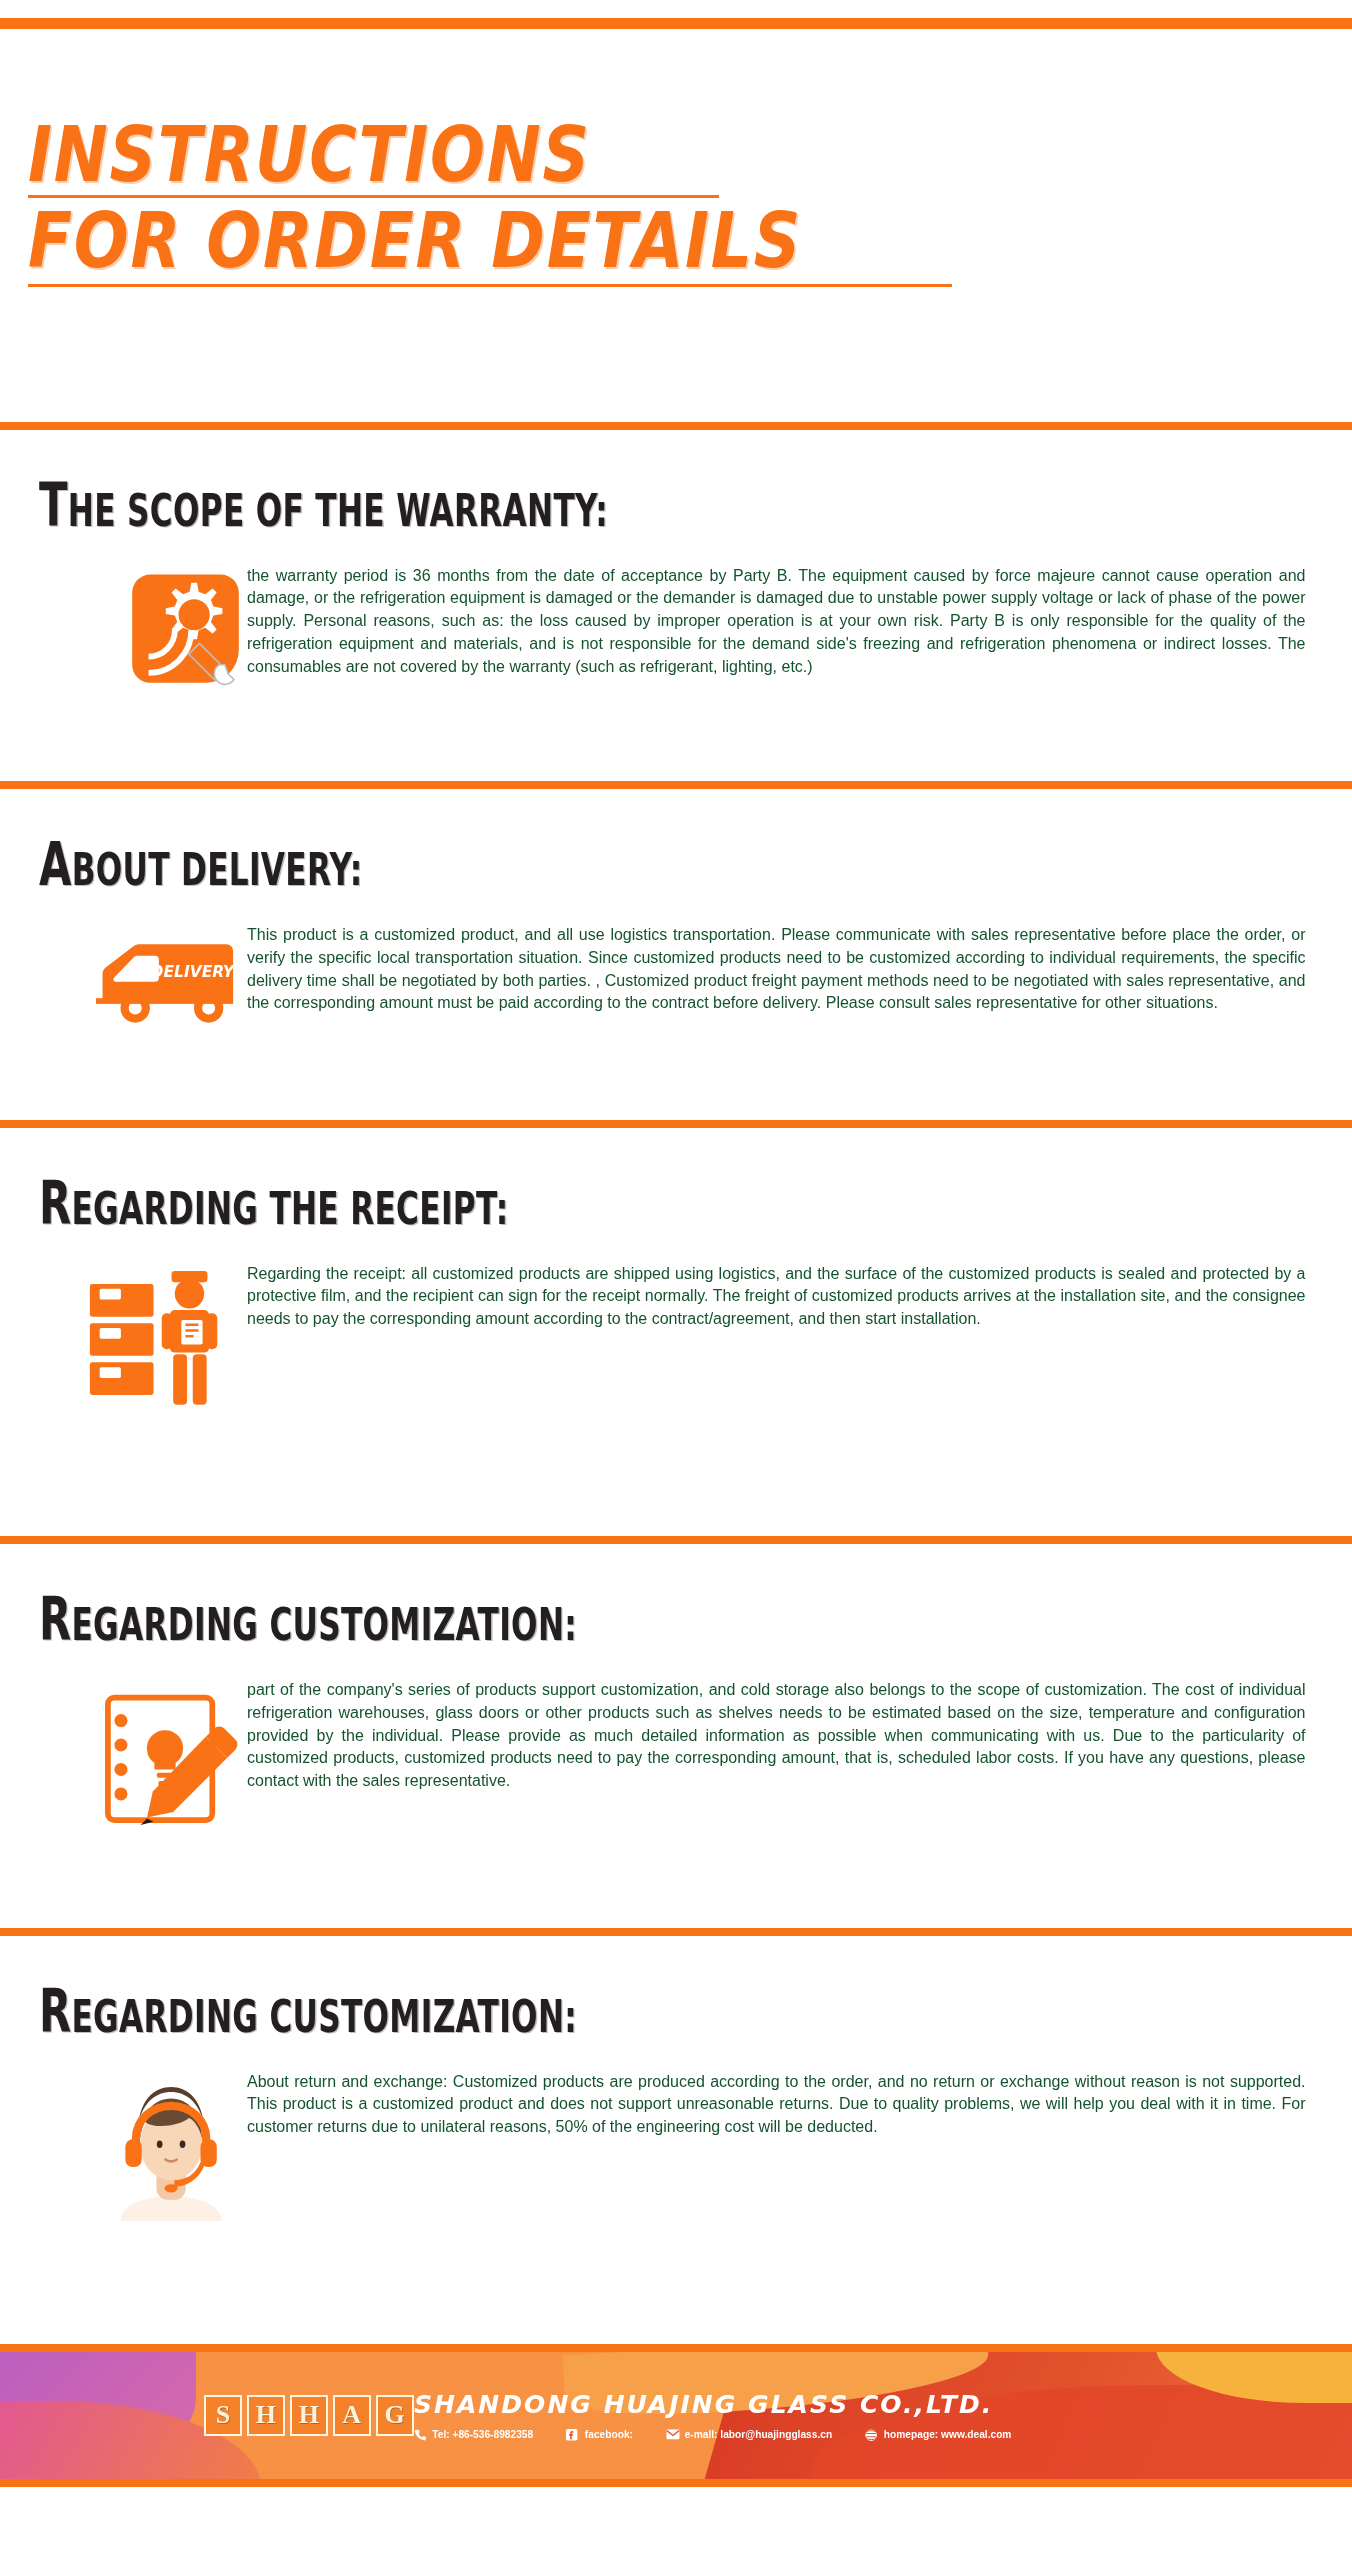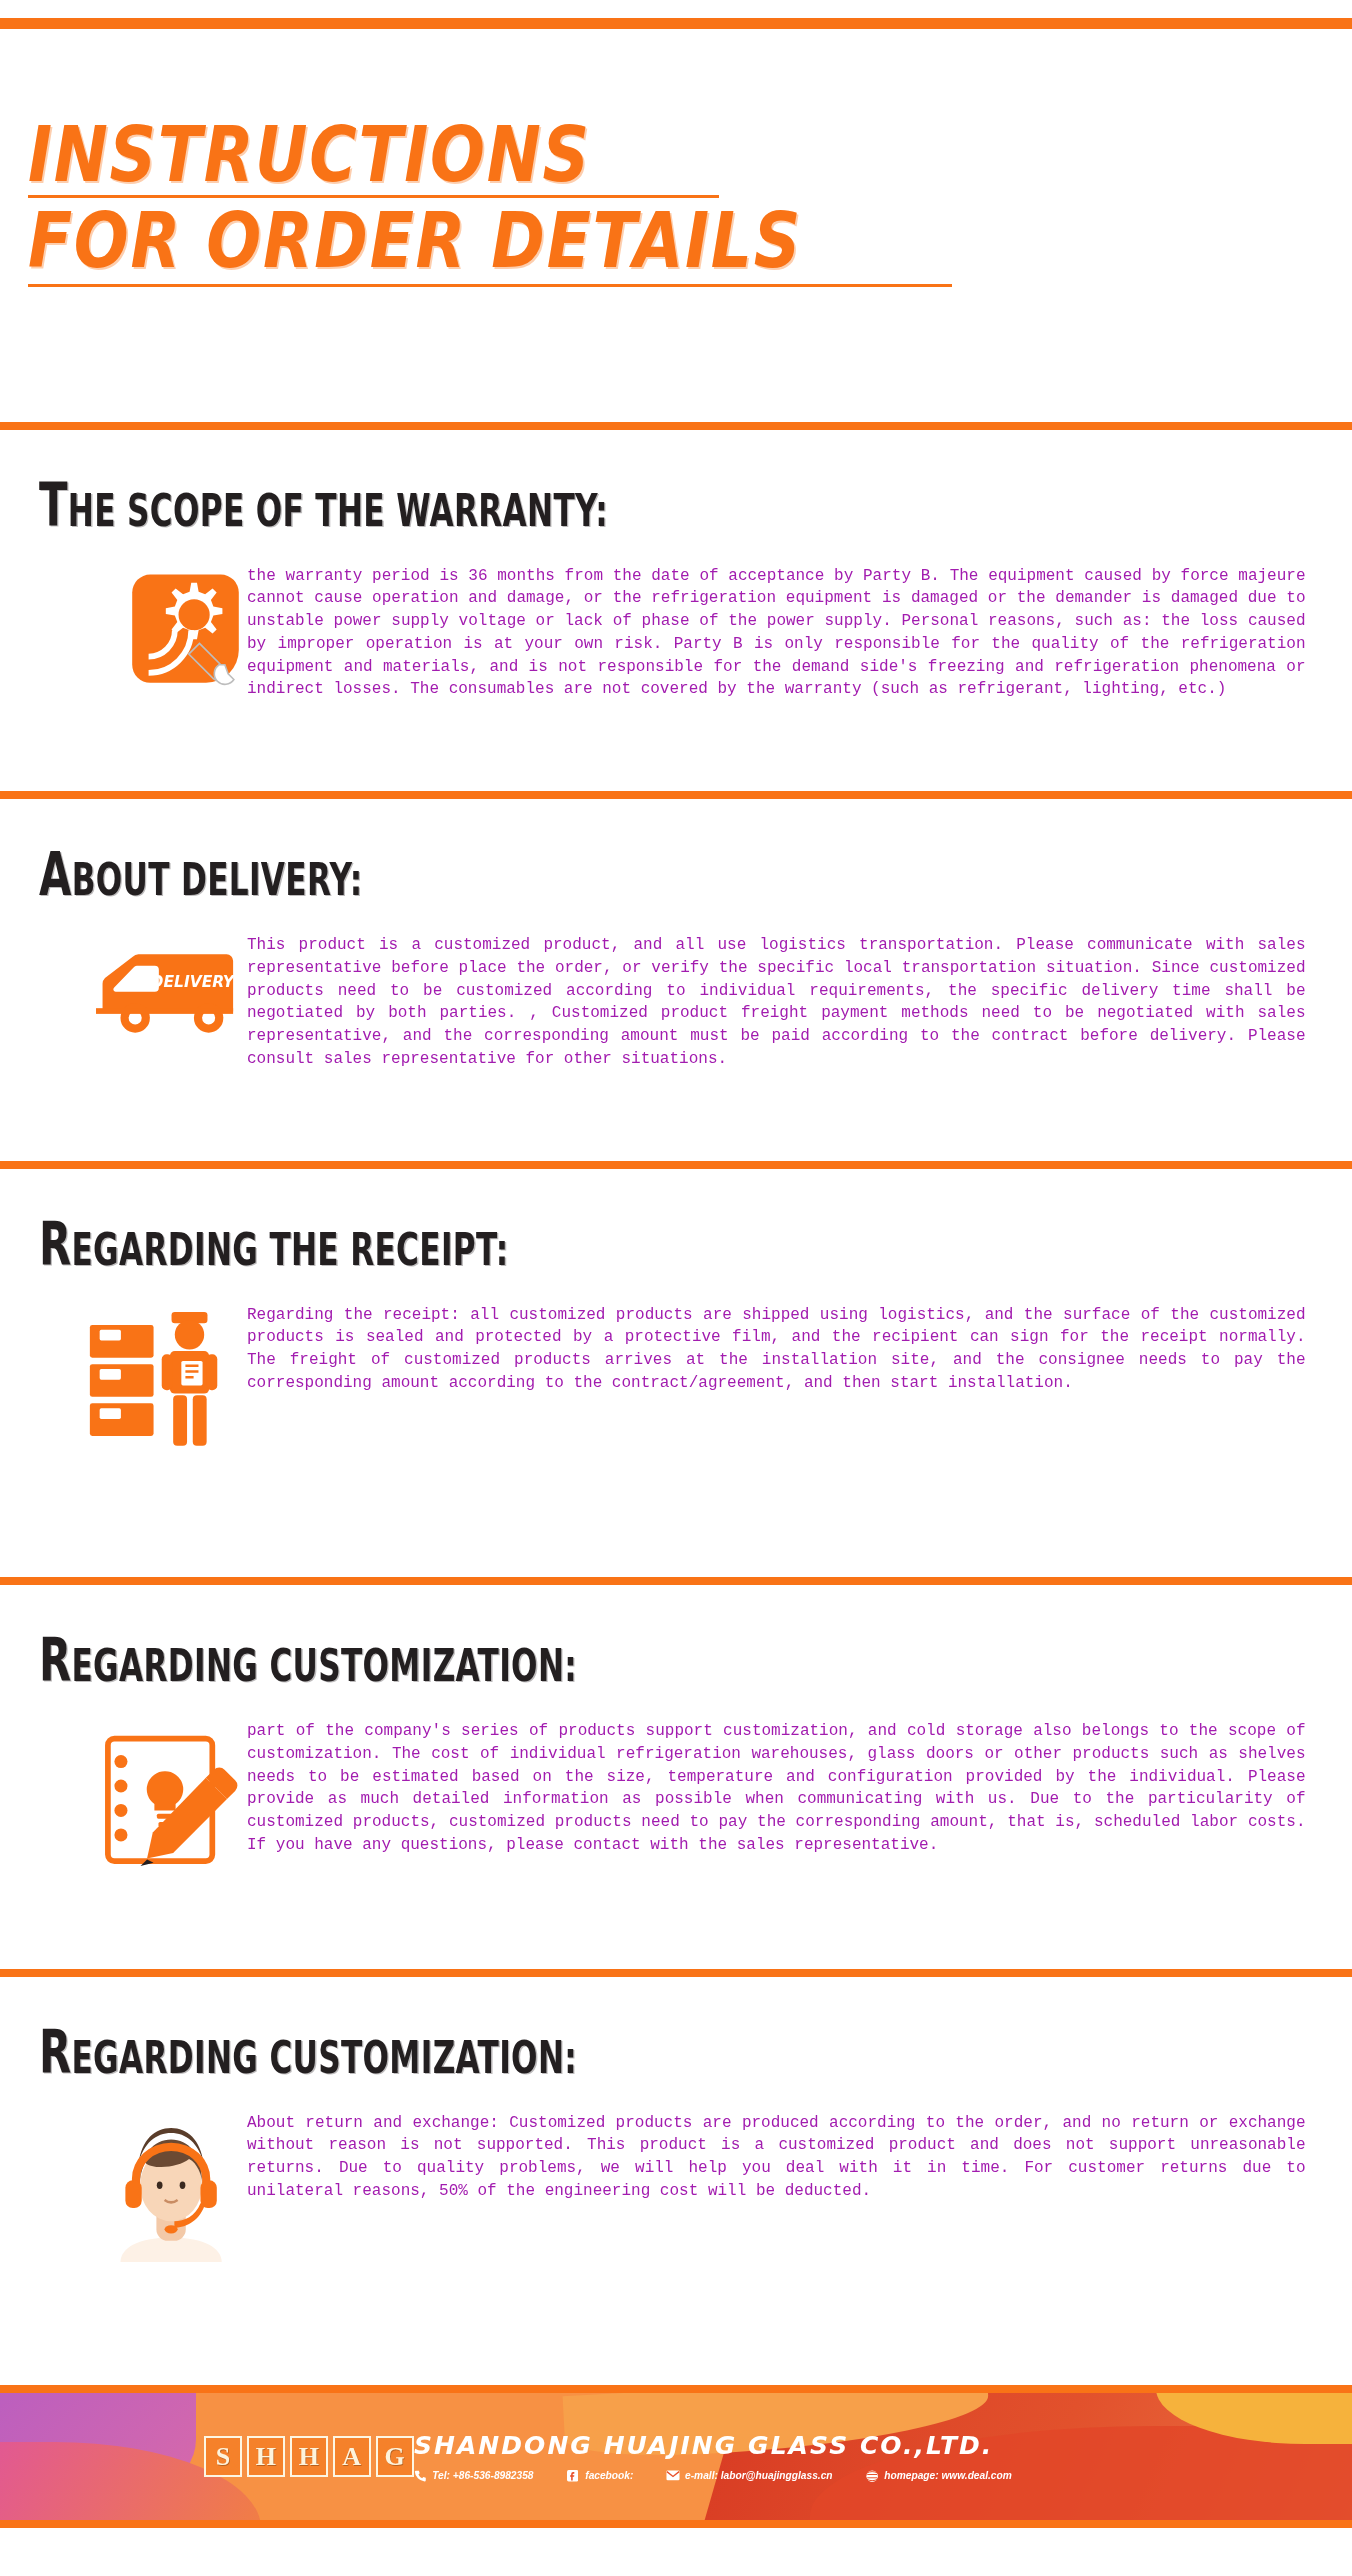--- a/index.html
+++ b/index.html
@@ -64,25 +64,24 @@
   }
   .icon-cell{
     width:213px; min-width:213px;
     display:flex; justify-content:flex-end; align-items:flex-start;
     padding-top:3.3px;
   }
   .text-cell{
     flex:1;
     font-size:16px;
     line-height:1.42;
-    color:#a21caf;
+    color:#14532d;
     text-align:justify;
     padding-right:23px;
     max-width:1088px;
-    font-family:Liberation Mono, monospace;
   }
   .sec-pad-1{ height:90px; }
   .sec-pad-2{ height:90px; }
   .sec-pad-3{ height:123px; }
   .sec-pad-4{ height:90px; }
   .sec-pad-5{ height:123px; }
 
   
   .footer{
     position:relative;
@@ -164,21 +163,20 @@
     display:flex;
     gap:33px;
     margin-top:9.8px;
     align-items:center;
   }
   .contact-item{
     display:flex; align-items:center; gap:5.7px;
     color:#ffffff;
     font-size:10.2px;
     font-weight:bold;
-    font-style:italic;
     white-space:nowrap;
   }
   .ci-icon{ width:13px; height:11.4px; display:inline-block; flex:0 0 auto; }
   .ci-icon svg{ display:block; }
 
   
   .ico{ display:block; }
 </style>
 </head>
 <body>

